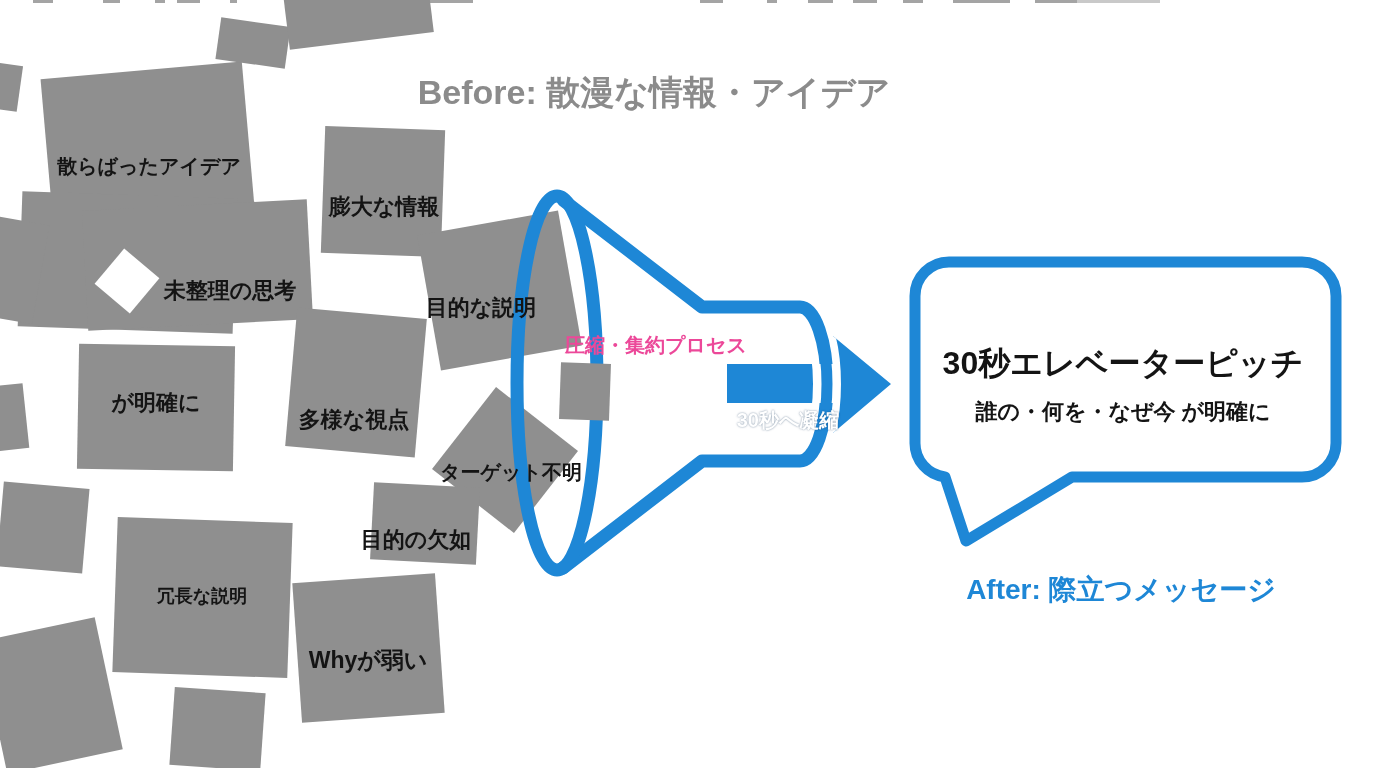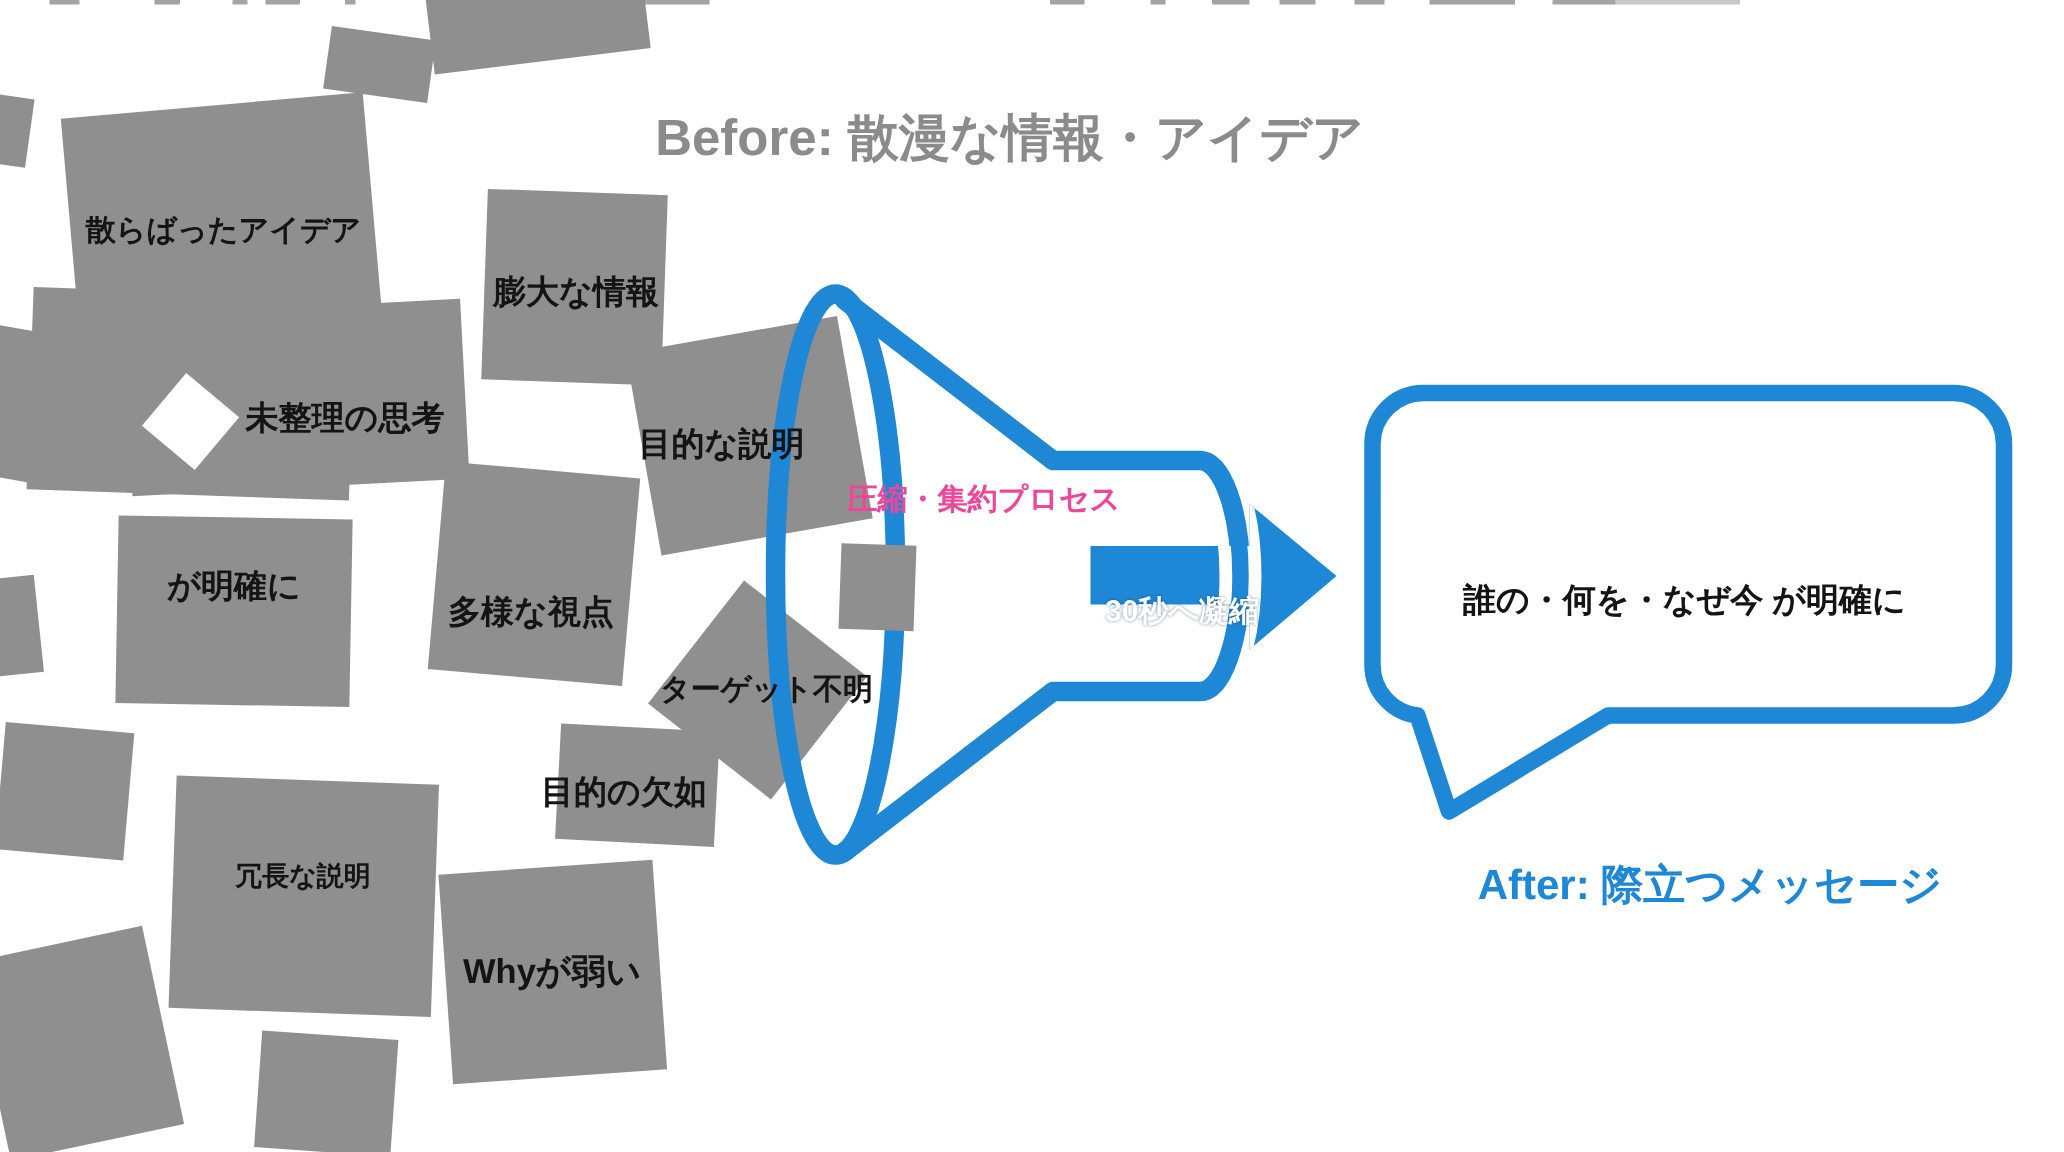--- a/index.html
+++ b/index.html
@@ -2,22 +2,22 @@
 <html><head>
 <meta charset="utf-8">
 <style>
   html,body{margin:0;padding:0;background:#fff;}
   #stage{position:relative;width:1376px;height:768px;overflow:hidden;background:#ffffff;
          font-family:"Liberation Sans","DejaVu Sans",sans-serif;}
   .box{position:absolute;background:#8f8f8f;}
   .whitebox{position:absolute;background:#ffffff;}
   .dash{position:absolute;top:0;height:3px;background:#949494;opacity:.85;}
   .lbl{position:absolute;transform:translate(-50%,-50%);font-weight:bold;color:#141414;
-       white-space:nowrap;line-height:1;}
-  .title{position:absolute;transform:translate(-50%,-50%);font-weight:bold;white-space:nowrap;line-height:1;margin-left:19px;}
+       white-space:nowrap;line-height:1;margin-top:12px;}
+  .title{position:absolute;transform:translate(-50%,-50%);font-weight:bold;white-space:nowrap;line-height:1;}
   #beforeTitle{color:#8b8b8b;font-size:34px;}
   #afterTitle{color:#1e87d6;font-size:28px;}
   #procLbl{color:#ec4899;font-size:20px;font-weight:bold;}
   #steps{position:absolute;transform:translate(-50%,-50%);font-weight:bold;color:#141414;
          font-size:20px;line-height:29px;text-align:center;white-space:nowrap;}
   #arrowLbl{color:#ffffff;font-size:20px;text-shadow:0 0 2px rgba(0,40,80,.55);}
   #bubbleTitle{color:#141414;font-size:32px;}
   #bubbleSub{color:#141414;font-size:22px;}
   svg{position:absolute;left:0;top:0;}
 </style>
@@ -98,15 +98,16 @@
   <div class="lbl" style="left:156px;top:391px;font-size:22px">が明確に</div>
   <div class="lbl" style="left:354px;top:408px;font-size:22px">多様な視点</div>
   <div class="lbl" style="left:511px;top:460px;font-size:20px">ターゲット不明</div>
   <div class="lbl" style="left:416px;top:528px;font-size:22px">目的の欠如</div>
   <div class="lbl" style="left:202px;top:584px;font-size:18px">冗長な説明</div>
   <div class="lbl" style="left:368px;top:648px;font-size:23px">Whyが弱い</div>
 
   <div class="lbl" id="procLbl" style="left:656px;top:333px">圧縮・集約プロセス</div>
   <div class="lbl" id="arrowLbl" style="left:788px;top:408px">30秒へ凝縮</div>
 
+  <div class="lbl" id="bubbleTitle" style="left:1123px;top:351px">30秒エレベーターピッチ</div>
   <div class="lbl" id="bubbleSub" style="left:1123px;top:400px">誰の・何を・なぜ今 が明確に</div>
 
 </div>
 
 </body></html>

